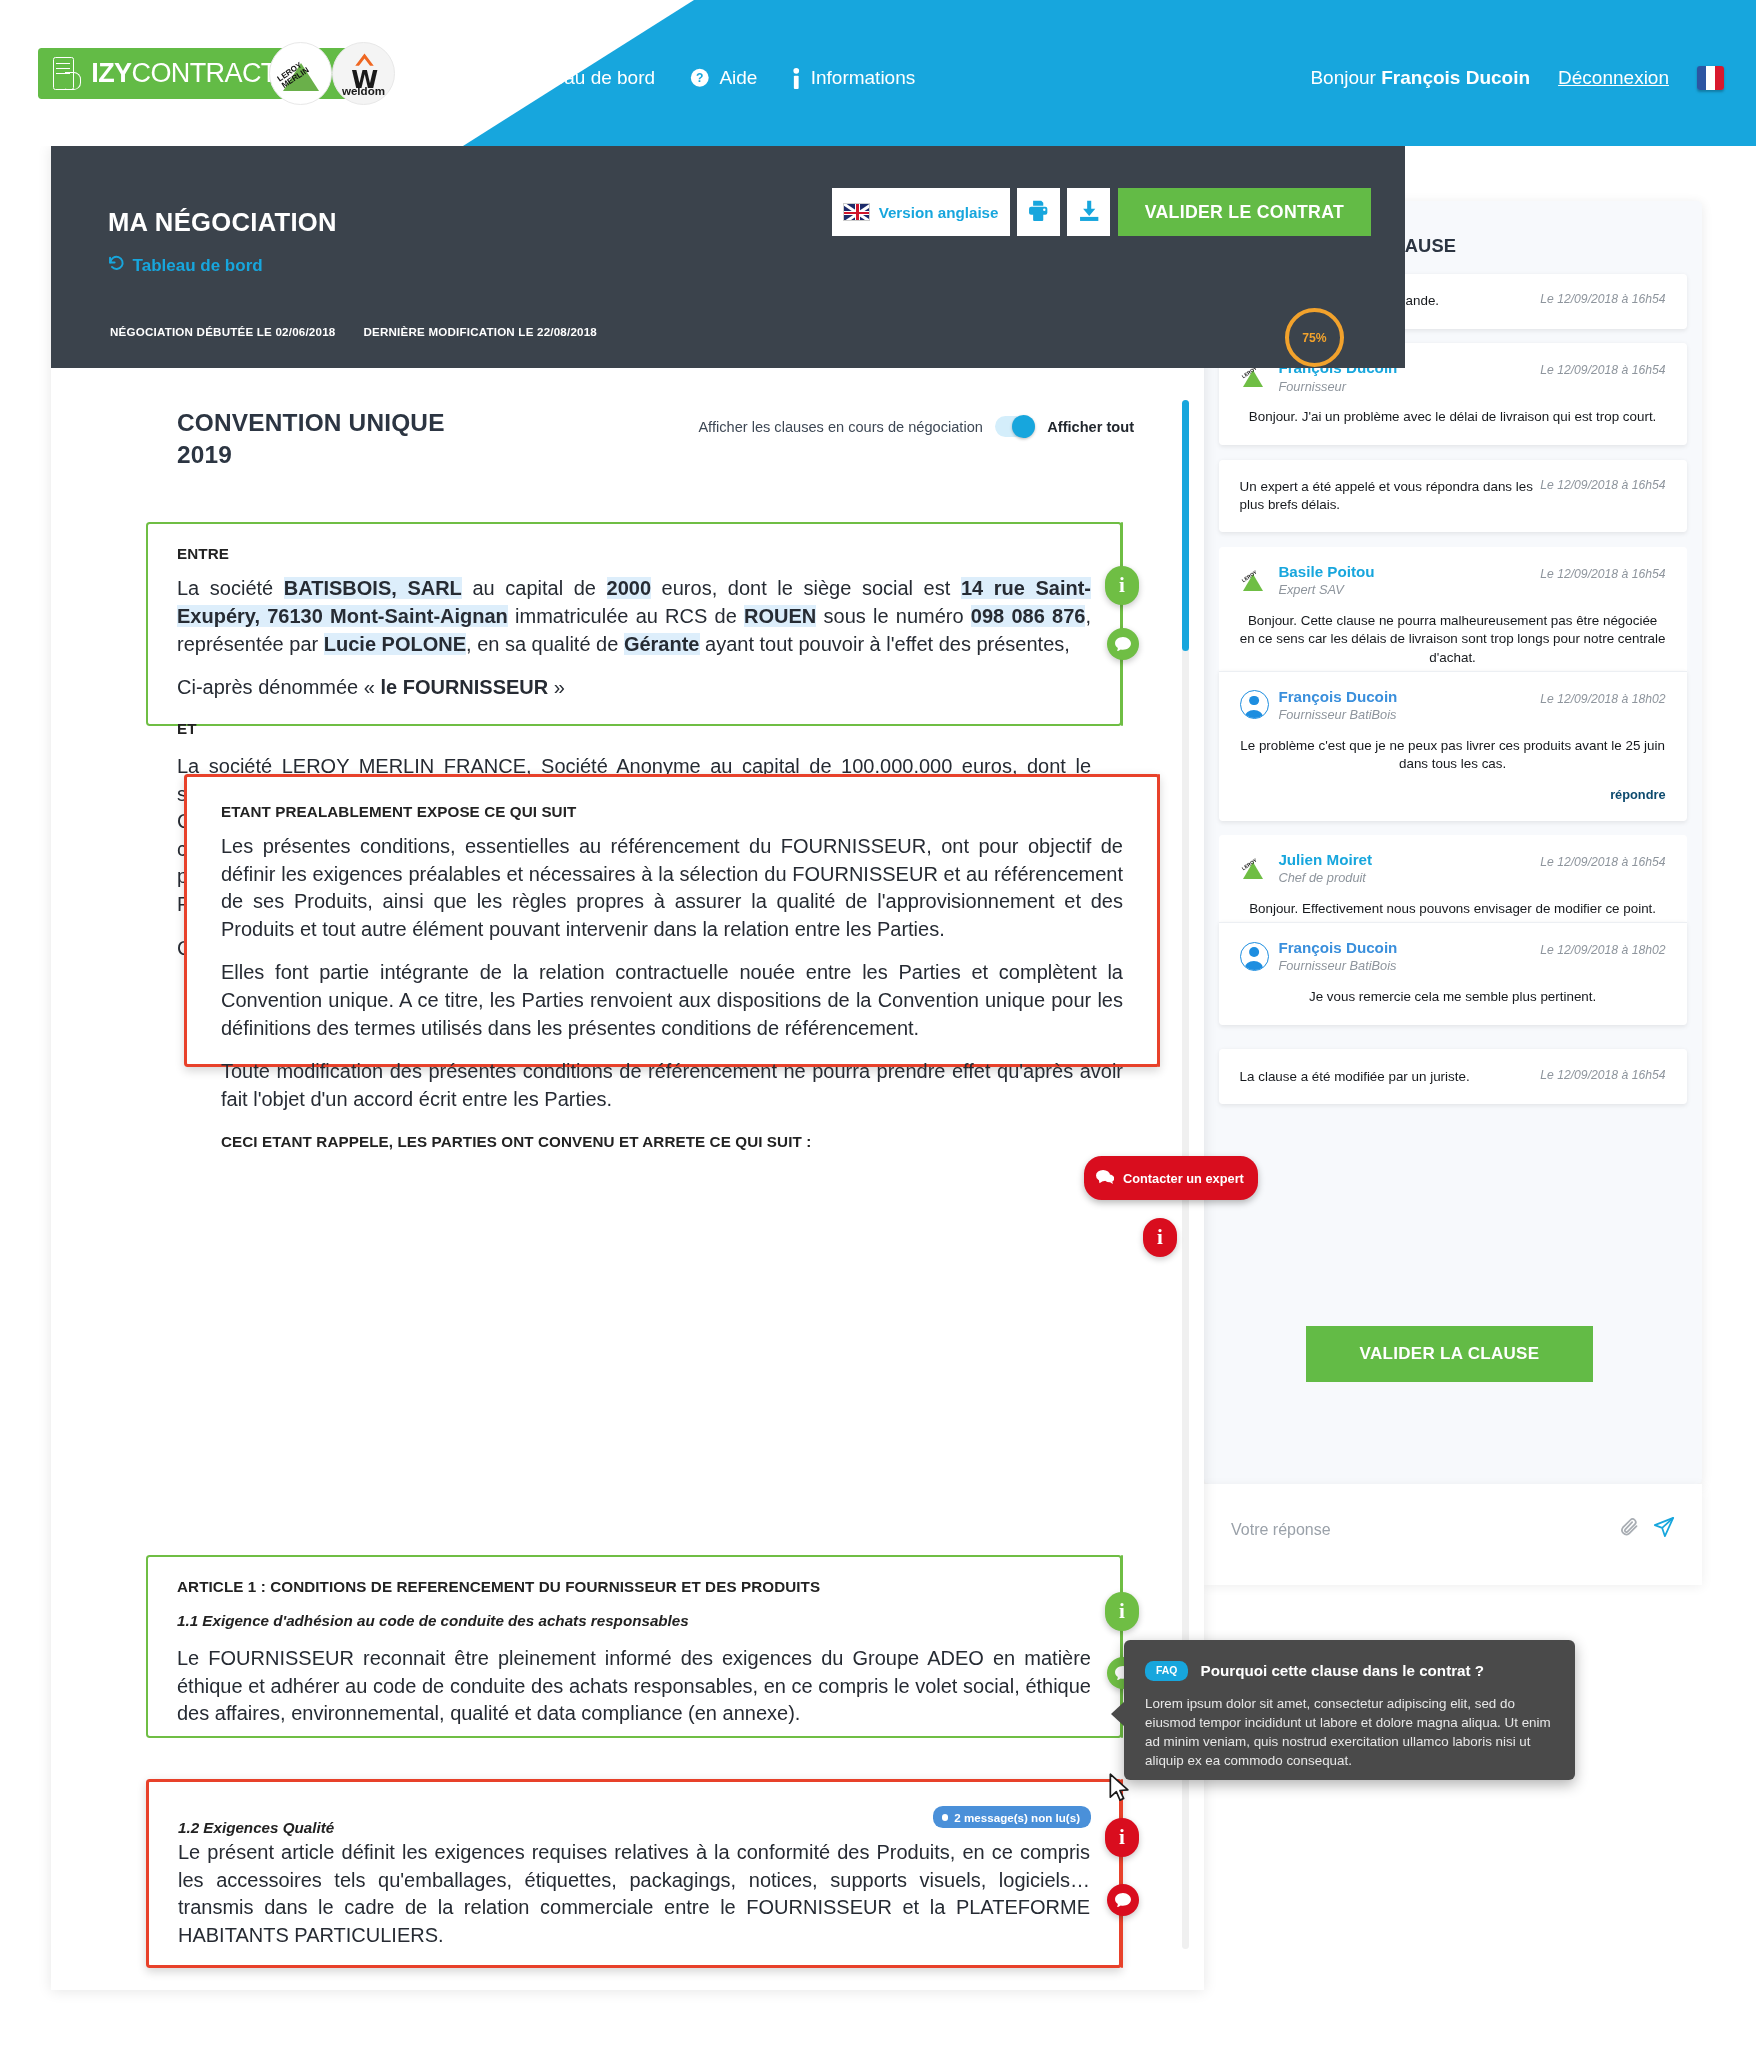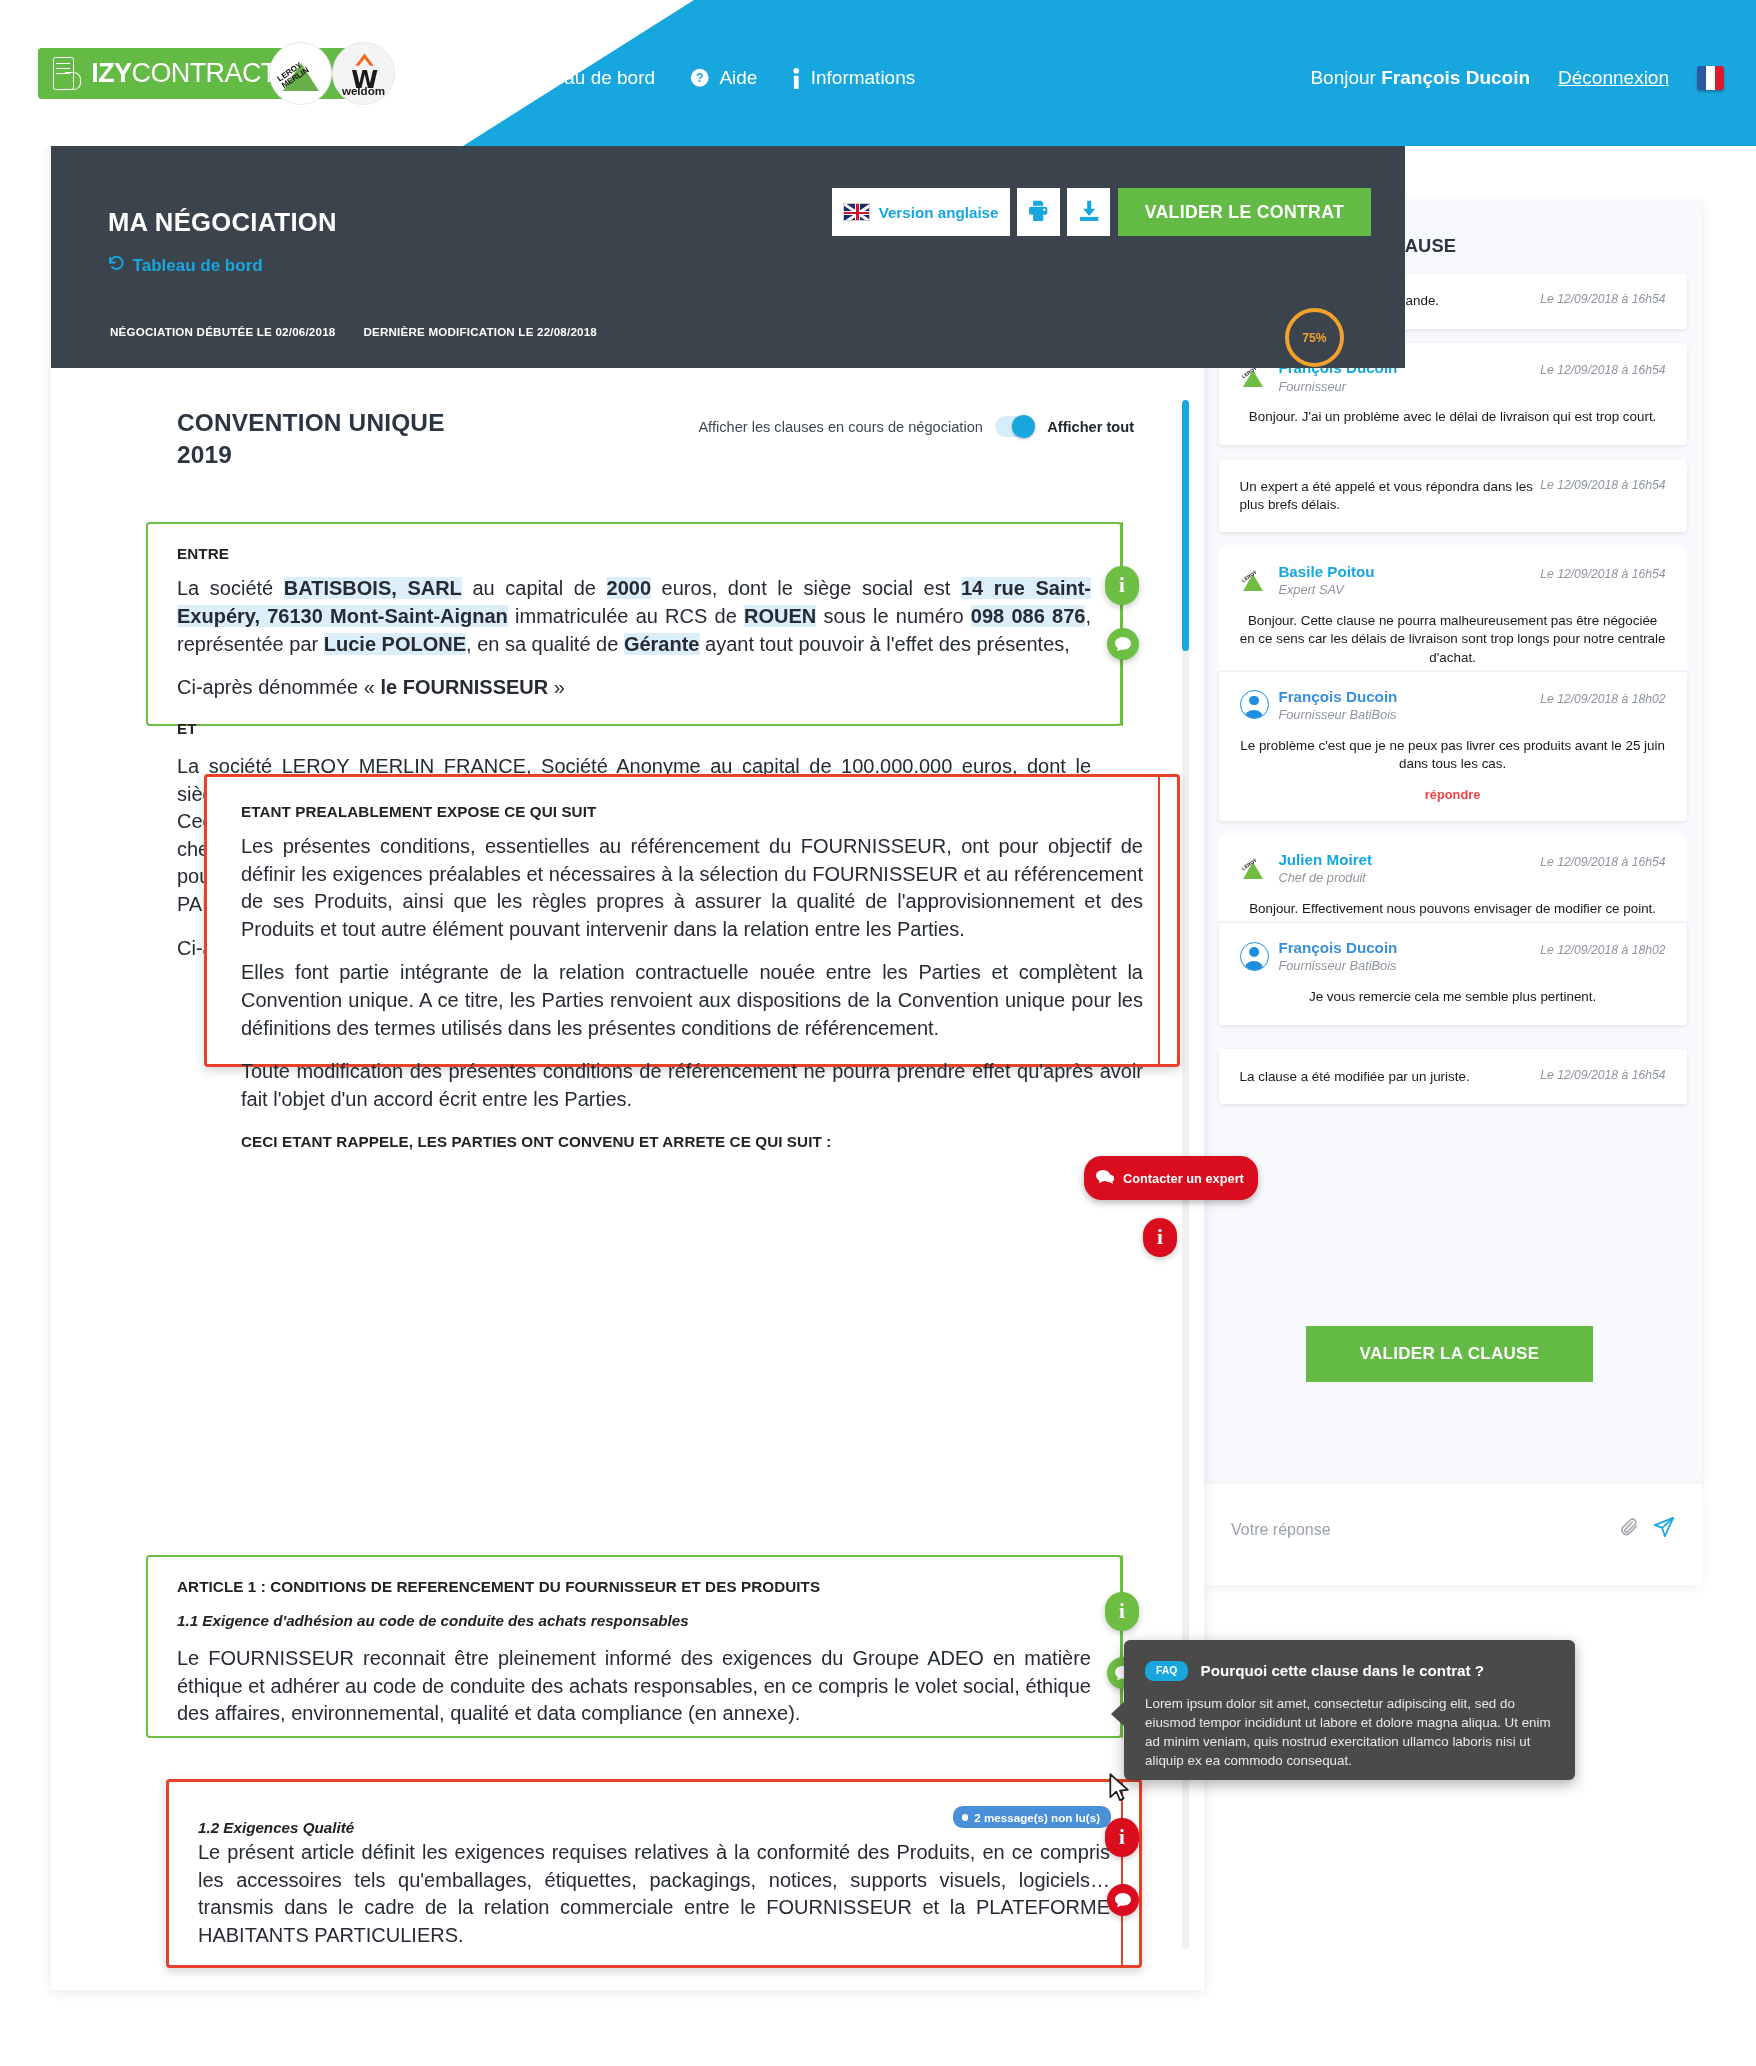--- a/index.html
+++ b/index.html
@@ -187,21 +187,21 @@
   #doc-scroll-thumb {
     position: absolute; left: 0; top: 0; width: 7.3px; height: 251px;
     background: #17a6dd; border-radius: 3.7px;
   }
 
   
   .clause {
     position: absolute; background: #fff; border-radius: 3.7px;
   }
   .clause.green { border: 2.4px solid #6fbe44; }
-  .clause.red { border: 3px solid #e8412a; box-shadow: 0 3.7px 9.8px rgba(0,0,0,.16); margin-left: 20px; }
+  .clause.red { border: 3px solid #e8412a; box-shadow: 0 3.7px 9.8px rgba(0,0,0,.16); }
 
   .c-h {
     font-size: 15.2px; font-weight: 800; color: #222; letter-spacing: 0.1px;
   }
   .c-p {
     font-size: 20px; line-height: 1.38; color: #262b33; text-align: justify;
     margin-top: 16px;
   }
   .c-p.first { margin-top: 13.4px; }
   .c-p b { font-weight: 700; }
@@ -311,21 +311,21 @@
     position: absolute; left: 50%; bottom: -4.9px; transform: translateX(-50%);
     width: 18.3px; height: 13.4px; border-radius: 50% 50% 0 0; background: #1d8ee0;
   }
   .who { flex: 1; }
   .who .nm { font-size: 15.2px; font-weight: 700; color: #17a6dd; line-height: 1.15; }
   .who .nm.blue2 { color: #3a8fdc; }
   .who .role { font-size: 12.8px; color: #8e959d; font-style: italic; margin-top: 1.8px; }
   .msg .ts2 { font-size: 12.2px; color: #8e959d; font-style: italic; white-space: nowrap; margin-top: 3.7px; }
   .msg .body { font-size: 13.4px; color: #16191d; line-height: 1.38; margin-top: 14.6px; text-align: center; }
   .msg .reply-link {
-    text-align: center; font-size: 12.8px; color: #ef4444; font-weight: 700;
+    text-align: right; font-size: 12.8px; color: #0c4a6e; font-weight: 700;
     margin-top: 13.4px; cursor: pointer;
   }
   .msg.grouped { margin-top: -14.6px; border-top: 0.6px solid #eceff3; border-radius: 0 0 3.7px 3.7px; }
   .msg.grouped-top { margin-bottom: 0; border-radius: 3.7px 3.7px 0 0; box-shadow: none; }
 
   #btn-valid-clause {
     position: absolute; left: 102px; top: 1125px; width: 287px; height: 56px;
     background: #63bb46; color: #fff; font-size: 17px; font-weight: 600;
     letter-spacing: 0.3px; display: flex; align-items: center; justify-content: center;
     cursor: pointer;

